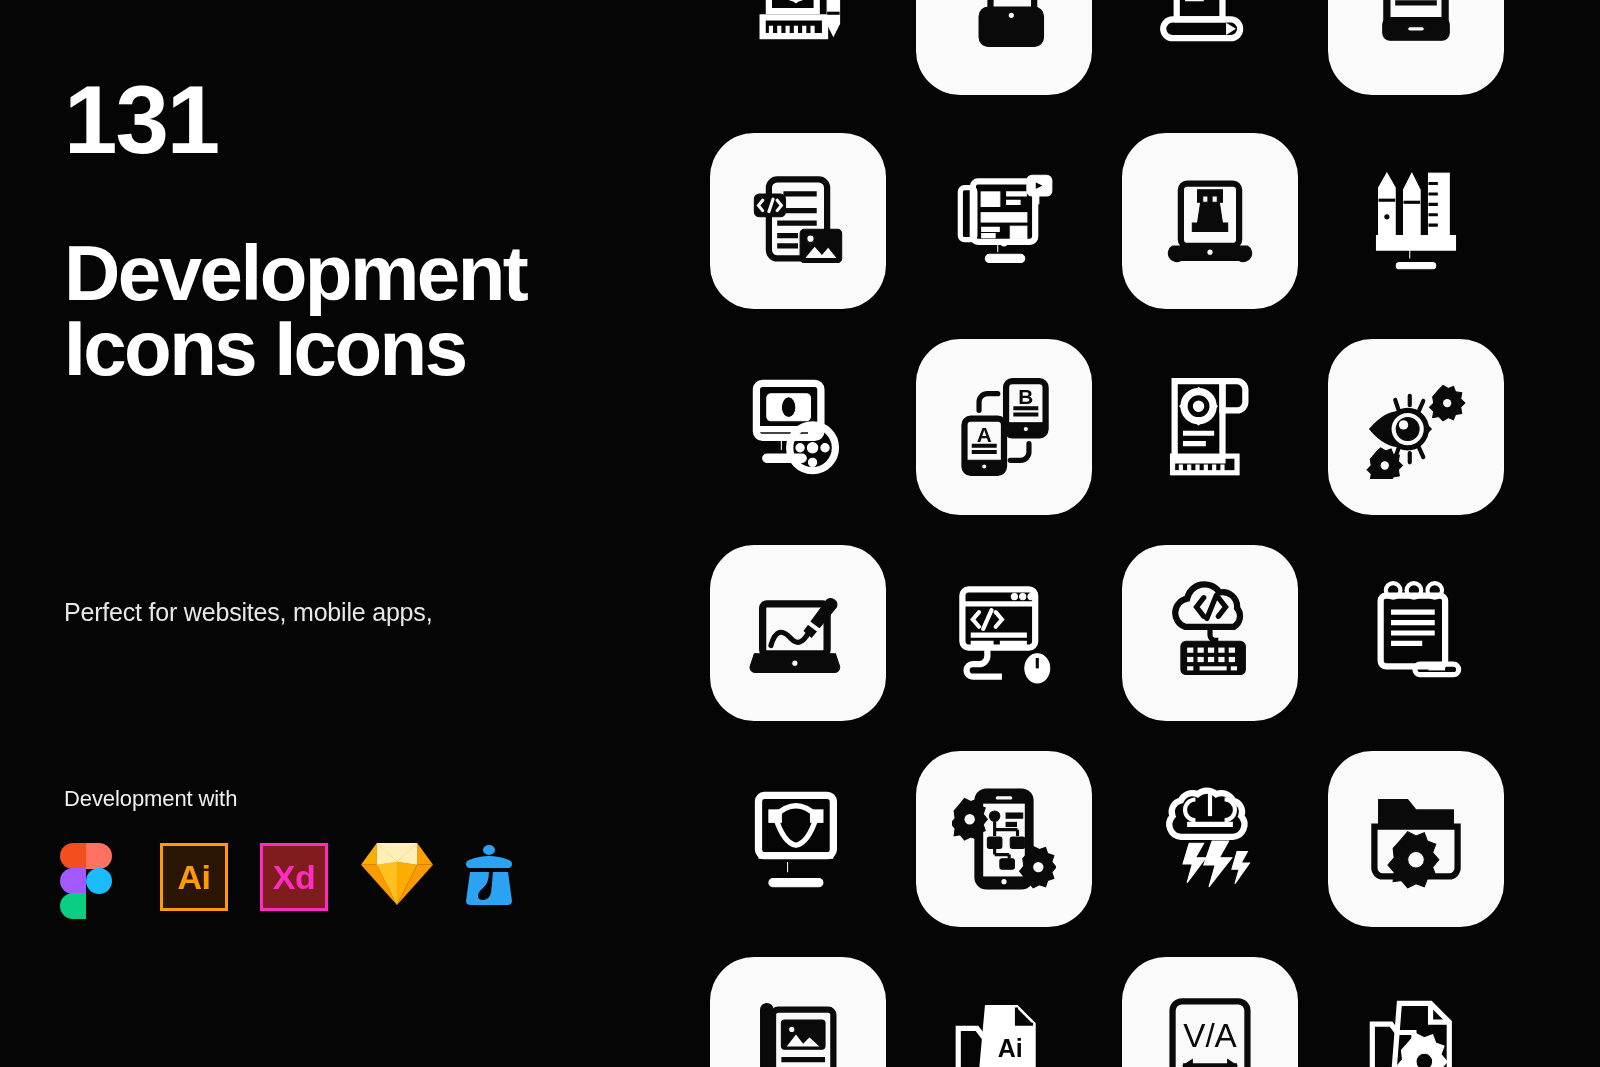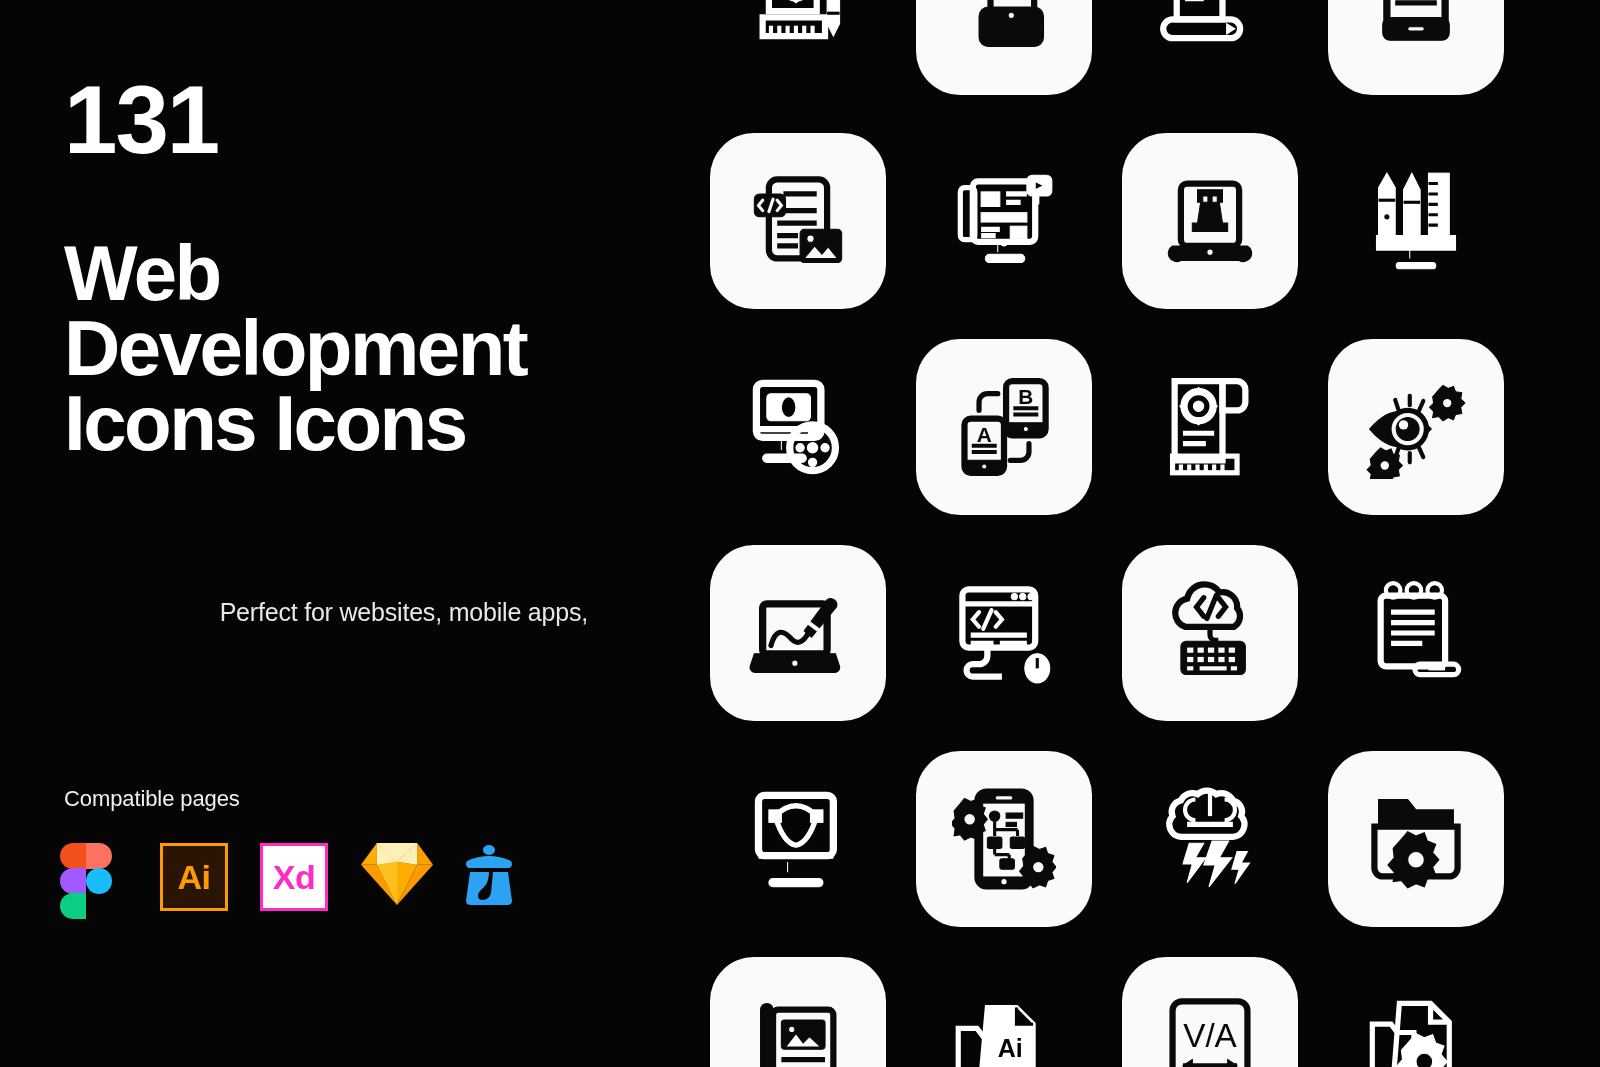--- a/index.html
+++ b/index.html
@@ -18,24 +18,23 @@
     font-size:96px; line-height:1; font-weight:700; letter-spacing:-2px;
     color:#fff;
   }
   .headline{
     position:absolute; left:64px; top:236px; width:580px;
     font-size:78px; line-height:0.96; font-weight:700;
     letter-spacing:-2.5px; color:#fff;
   }
   .headline span{ display:block; }
   .subtitle{
-    position:absolute; left:48px; top:596px; width:540px;
+    position:absolute; left:64px; top:596px; width:540px;
     font-size:25px; line-height:1.35; font-weight:300; color:#e8e8e8;
     letter-spacing:-0.2px;
-    text-align:right;
   }
   .subtitle span{ display:block; }
   .compat-label{
     position:absolute; left:64px; top:786px;
     font-size:22px; font-weight:400; color:#f0f0f0; letter-spacing:-0.1px;
   }
   .logo-row{
     position:absolute; left:60px; top:843px;
     display:flex; align-items:center; gap:38px;
   }
@@ -55,21 +54,21 @@
   .fg-bl{ left:0;    top:50px; width:26px; height:26px; background:#0ACF83;
           border-radius:13px 0 0 13px; }
 
   
   .adobe{
     width:68px; height:68px; display:flex; align-items:center;
     justify-content:center; font-weight:700; font-size:34px;
     letter-spacing:-0.5px;
   }
   .ai{ background:#2a1403; border:3px solid #FF9A00; color:#FF9A00; }
-  .xd{ background:#ffffff; border:3px solid #FF2BC2; color:#FF2BC2; }
+  .xd{ background:#7f1d1d; border:3px solid #FF2BC2; color:#FF2BC2; }
 
   
   .sketch{ width:74px; height:62px; }
 
   
   .pot{ width:58px; height:62px; }
 
   
   .grid{ position:absolute; left:690px; top:0; width:910px; height:1067px; }
   .cell{
@@ -84,30 +83,29 @@
 </head>
 <body>
 
 <div class="stage">
 
   <div class="left-panel">
 
     <div class="count">131</div>
 
     <div class="headline">
-      <span>Web</span>
       <span>Development</span>
       <span>Icons Icons</span>
     </div>
 
     <div class="subtitle">
       <span>Perfect for websites, mobile apps,</span>
     </div>
 
-    <div class="compat-label">Compatible pages</div>
+    <div class="compat-label">Development with</div>
 
     <div class="logo-row">
 
       <div class="logo">
         <div class="figma">
           <i class="fg-tl"></i>
           <i class="fg-tr"></i>
           <i class="fg-ml"></i>
           <i class="fg-mr"></i>
           <i class="fg-bl"></i>

